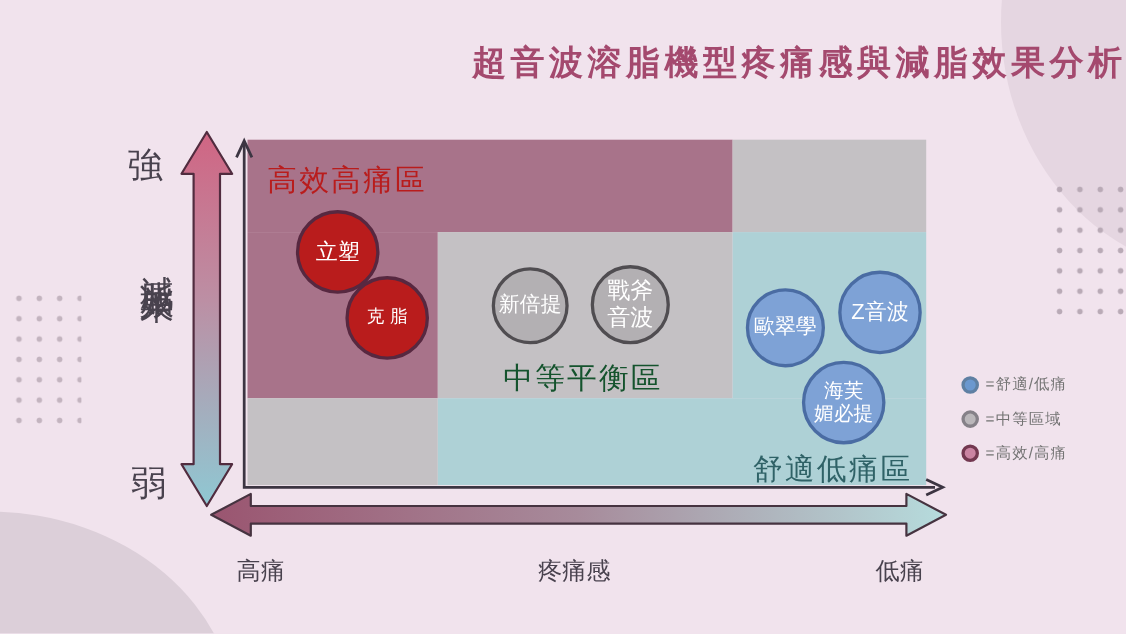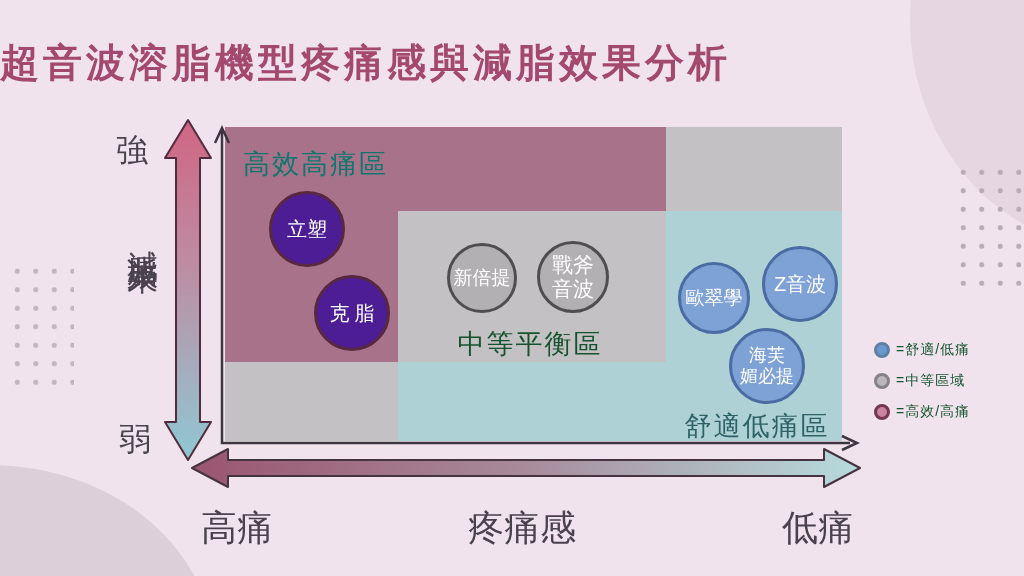--- a/index.html
+++ b/index.html
@@ -8,57 +8,57 @@
 
   
   .blob{position:absolute;border-radius:50%;}
   .blob-tr{left:910px;top:-210px;width:420px;height:460px;background:#e5d6e1;}
   .blob-bl{left:-235px;top:465px;width:450px;height:380px;background:#dccfd9;}
   .dots{position:absolute;background-image:radial-gradient(circle,#c3b4bf 2.2px,rgba(0,0,0,0) 2.9px);background-size:18.5px 18.5px;}
   .dots-left{left:8px;top:262px;width:66px;height:128px;}
   .dots-right{left:954px;top:163px;width:70px;height:132px;background-image:radial-gradient(circle,#b9aab6 2.2px,rgba(0,0,0,0) 2.9px);}
 
   
-  .title{position:absolute;left:0;top:36px;width:100%;text-align:left;
-    font-size:39px;font-weight:600;color:#a4496e;letter-spacing:4px;}
+  .title{position:absolute;left:0;top:36px;width:100%;text-align:right;
+    font-size:31px;font-weight:600;color:#a4496e;letter-spacing:4px;}
 
   
   .zone{position:absolute;}
   .z-mauve{background:#a8738a;}
   .z-gray{background:#c4c1c4;}
   .z-blue{background:#aed1d6;}
 
   .zone-label{position:absolute;font-size:27px;letter-spacing:2px;font-weight:500;white-space:nowrap;}
-  .zl-high{left:243px;top:146px;color:#0f766e;}
+  .zl-high{left:243px;top:146px;color:#b91c1c;}
   .zl-mid{left:530px;top:326px;color:#14532d;transform:translateX(-50%);}
   .zl-low{left:757px;top:408px;color:#2f6267;transform:translateX(-50%);}
 
   
   .circle{position:absolute;border-radius:50%;box-sizing:border-box;border:3px solid;
     display:flex;align-items:center;justify-content:center;text-align:center;
     color:#ffffff;font-size:19px;line-height:1.15;white-space:pre-line;font-weight:500;}
-  .c-pink{background:#4c1d95;border-color:#572840;}
+  .c-pink{background:#b91c1c;border-color:#572840;}
   .c-gray{background:#b3b0b3;border-color:#504d51;}
   .c-blue{background:#7ea2d6;border-color:#4a6ca3;}
 
   
   .axis-label{position:absolute;color:#49424e;}
   .yl-strong{left:116px;top:129px;font-size:32px;}
   .yl-title{left:121px;top:226px;font-size:31px;writing-mode:vertical-rl;letter-spacing:5px;}
   .yl-weak{left:119px;top:418px;font-size:32px;}
-  .xl{top:504px;font-size:36px;transform:translateX(-50%);white-space:nowrap;}
+  .xl{top:504px;font-size:22px;transform:translateX(-50%);white-space:nowrap;}
   .xl-high{left:237px;}
   .xl-title{left:522px;}
   .xl-low{left:818px;}
 
   
   .legend{position:absolute;left:874px;top:341px;}
   .legend-row{display:flex;align-items:center;margin-bottom:13px;}
   .legend-dot{width:16px;height:16px;border-radius:50%;box-sizing:border-box;border:3px solid;margin-right:6px;flex:0 0 auto;}
-  .legend-text{font-size:14px;color:#14532d;letter-spacing:1px;white-space:nowrap;}
+  .legend-text{font-size:14px;color:#737373;letter-spacing:1px;white-space:nowrap;}
 
   svg{position:absolute;display:block;}
 </style>
 </head>
 <body>
 
 <div class="canvas">
 
   <div class="blob blob-tr"></div>
   <div class="blob blob-bl"></div>
@@ -101,21 +101,21 @@
     <polygon points="2,21 38,2 38,13 634,13 634,2 670,21 634,40 634,29 38,29 38,40" fill="url(#hg)" stroke="#463340" stroke-width="2" stroke-linejoin="round"></polygon>
   </svg>
 
   <svg style="left:0;top:0;" width="1024" height="576" viewBox="0 0 1024 576">
     <path d="M222 129 L222 443 L850 443" fill="none" stroke="#3c3542" stroke-width="2.5"></path>
     <path d="M215 143 L222 128 L229 143" fill="none" stroke="#3c3542" stroke-width="2.5" stroke-linejoin="miter"></path>
     <path d="M842 436 L857 443 L842 450" fill="none" stroke="#3c3542" stroke-width="2.5"></path>
   </svg>
 
   <div class="circle c-pink" style="left:269px;top:191px;width:76px;height:76px;font-size:20px;">立塑</div>
-  <div class="circle c-pink" style="left:314px;top:275px;width:76px;height:76px;font-size:20px;letter-spacing:5px;padding-left:5px;">克脂</div>
+  <div class="circle c-pink" style="left:314px;top:251px;width:76px;height:76px;font-size:16px;letter-spacing:5px;padding-left:5px;">克脂</div>
   <div class="circle c-gray" style="left:447px;top:243px;width:70px;height:70px;text-align:right;">新倍提</div>
   <div class="circle c-gray" style="left:537px;top:241px;width:72px;height:72px;font-size:21px;">戰斧
 音波</div>
   <div class="circle c-blue" style="left:678px;top:262px;width:72px;height:72px;">歐翠學</div>
   <div class="circle c-blue" style="left:762px;top:246px;width:76px;height:76px;font-size:20px;">Z音波</div>
   <div class="circle c-blue" style="left:729px;top:328px;width:76px;height:76px;font-size:18px;">海芙
 媚必提</div>
 
   <div class="axis-label yl-strong">強</div>
   <div class="axis-label yl-title">減脂效果</div>

